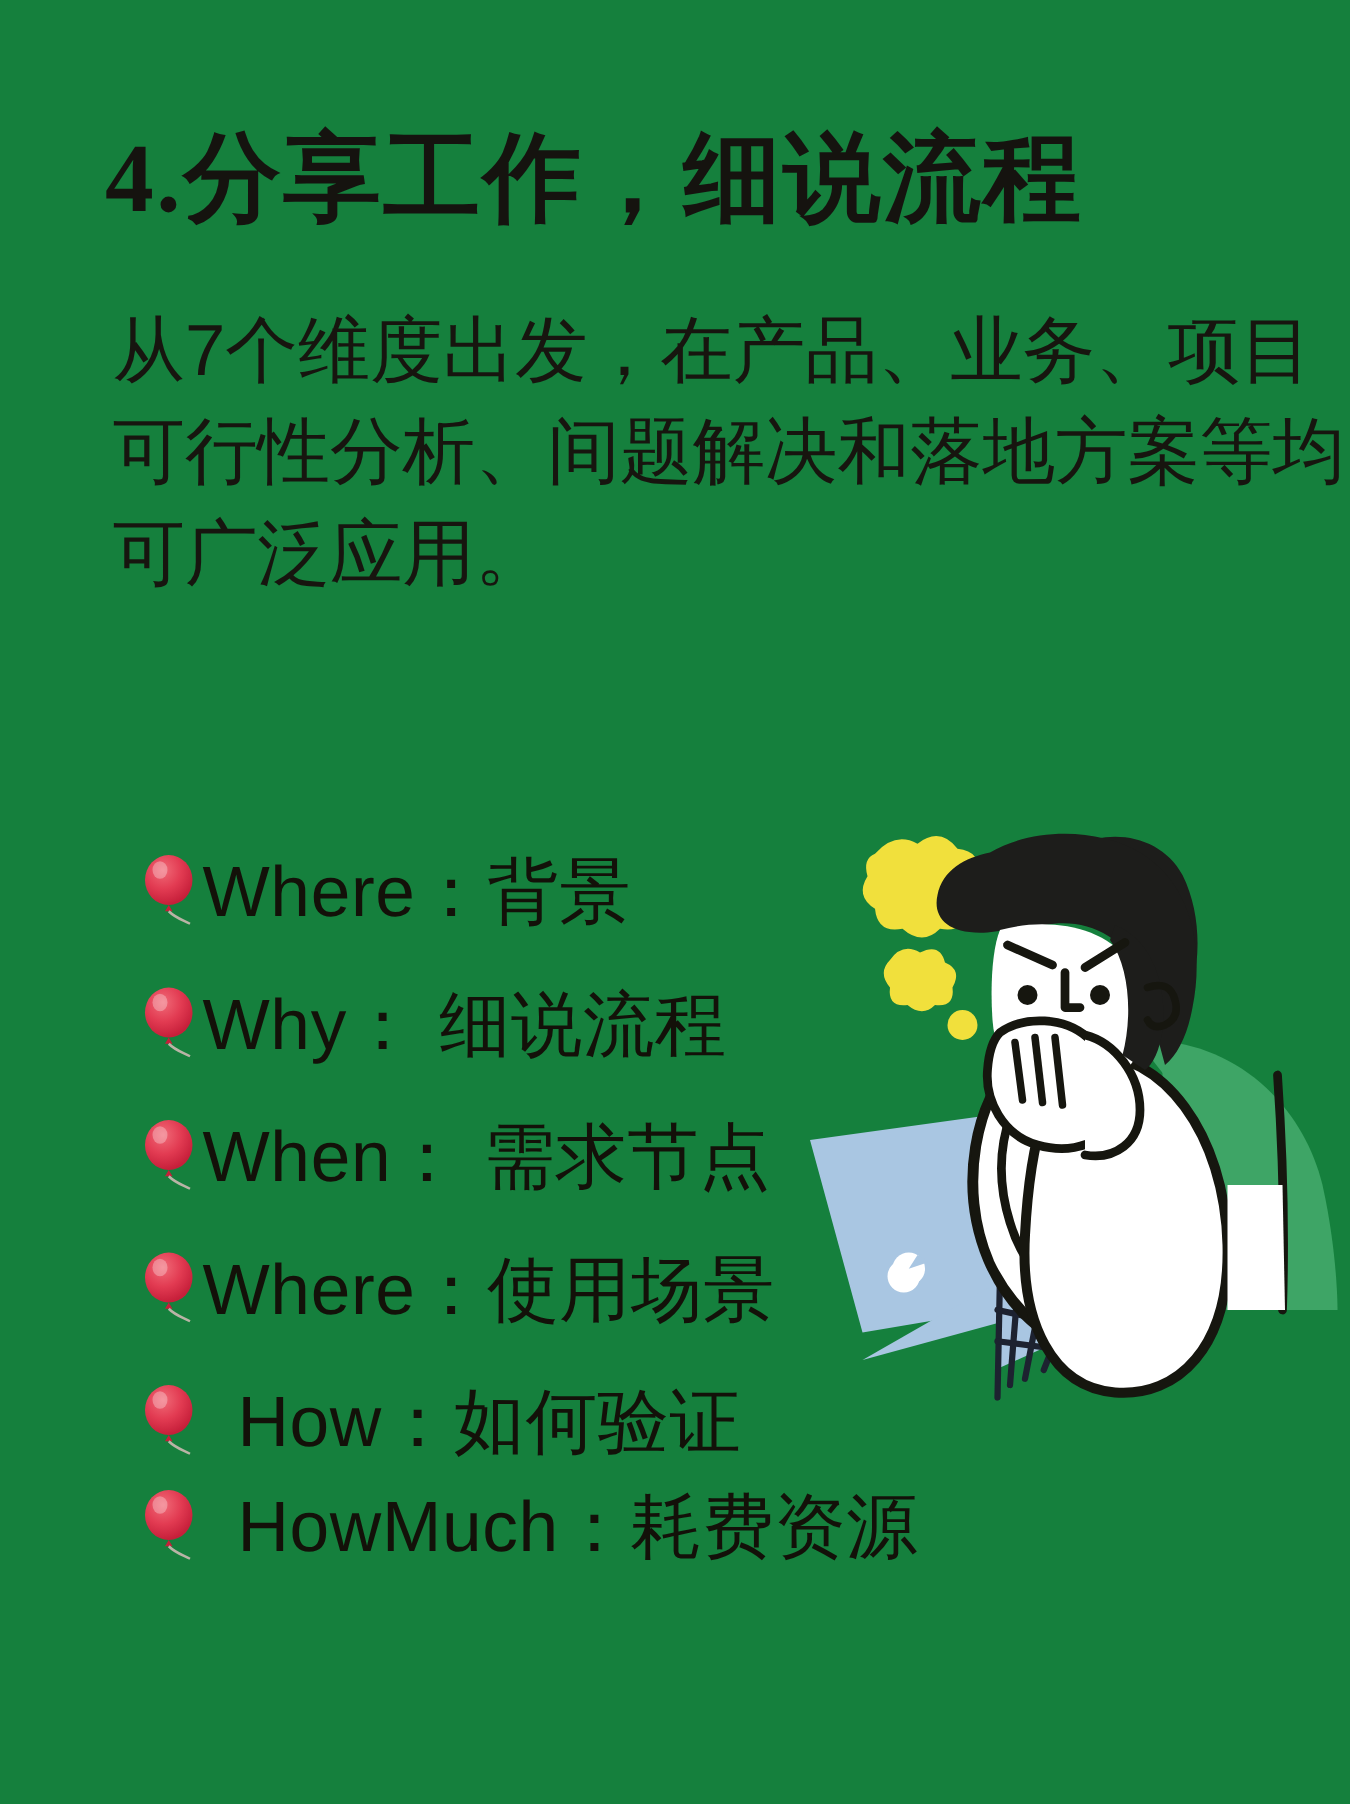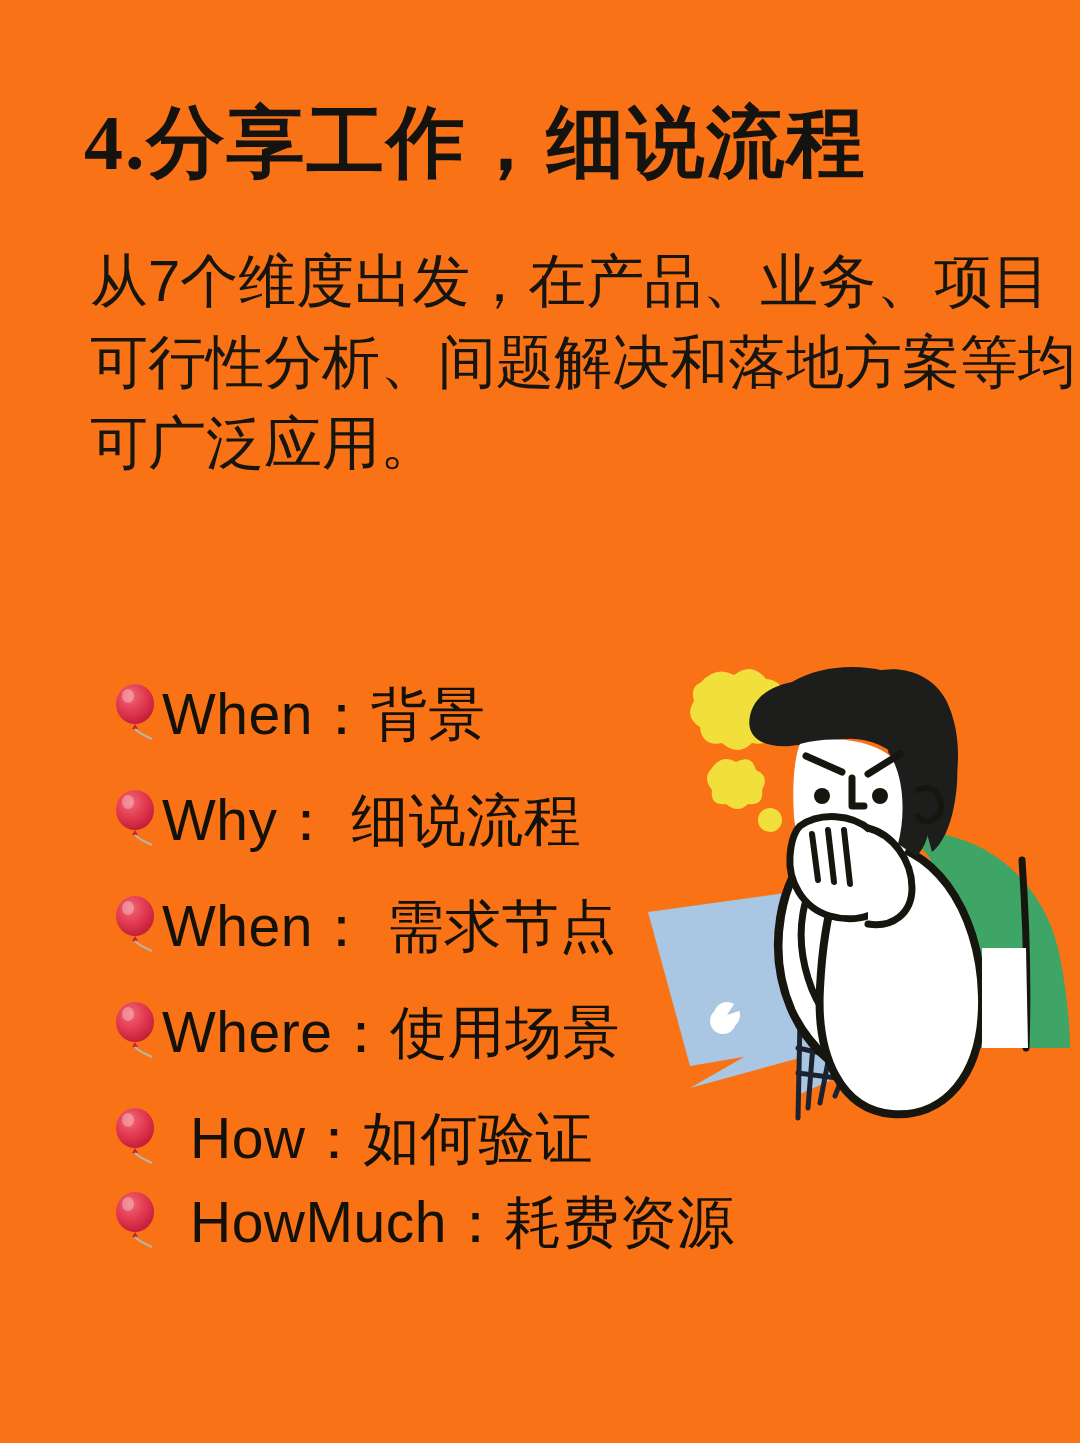--- a/index.html
+++ b/index.html
@@ -12,21 +12,21 @@
     background: #f8f6e3;
     font-family: "Liberation Sans", "DejaVu Sans", sans-serif;
     overflow: hidden;
     position: relative;
   }
 
   .page {
     position: relative;
     width: 1080px;
     height: 1443px;
-    background: #f97316;
+    background: #15803d;
     overflow: hidden;
   }
 
   
   .title {
     position: absolute;
     left: 84px;
     top: 104px;
     font-family: "Liberation Serif", "DejaVu Serif", serif;
     font-weight: bold;
@@ -132,21 +132,21 @@
               <stop offset="55%" stop-color="#e23b52"></stop>
               <stop offset="100%" stop-color="#c61f3a"></stop>
             </radialGradient>
           </defs>
           <ellipse cx="23" cy="23" rx="19" ry="20" fill="url(#bg1)"></ellipse>
           <path d="M23 43 l-3 5 h6 z" fill="#c61f3a"></path>
           <path d="M23 48 C 28 53, 32 54, 40 58" stroke="#b9b4a6" stroke-width="2" fill="none"></path>
           <ellipse cx="16" cy="15" rx="6" ry="7" fill="#ffffff" opacity="0.30"></ellipse>
         </svg>
       </span>
-      <span class="point-text">When：背景</span>
+      <span class="point-text">Where：背景</span>
     </div>
 
 
     <div class="point-row">
       <span class="balloon">
         <svg width="48" height="62" viewBox="0 0 48 62">
           <ellipse cx="23" cy="23" rx="19" ry="20" fill="url(#bg1)"></ellipse>
           <path d="M23 43 l-3 5 h6 z" fill="#c61f3a"></path>
           <path d="M23 48 C 28 53, 32 54, 40 58" stroke="#b9b4a6" stroke-width="2" fill="none"></path>
           <ellipse cx="16" cy="15" rx="6" ry="7" fill="#ffffff" opacity="0.30"></ellipse>

